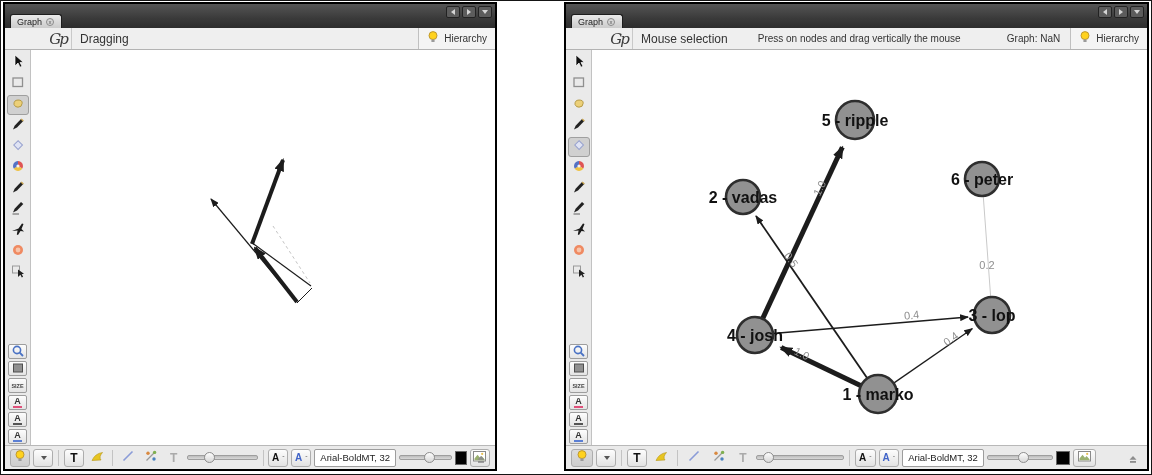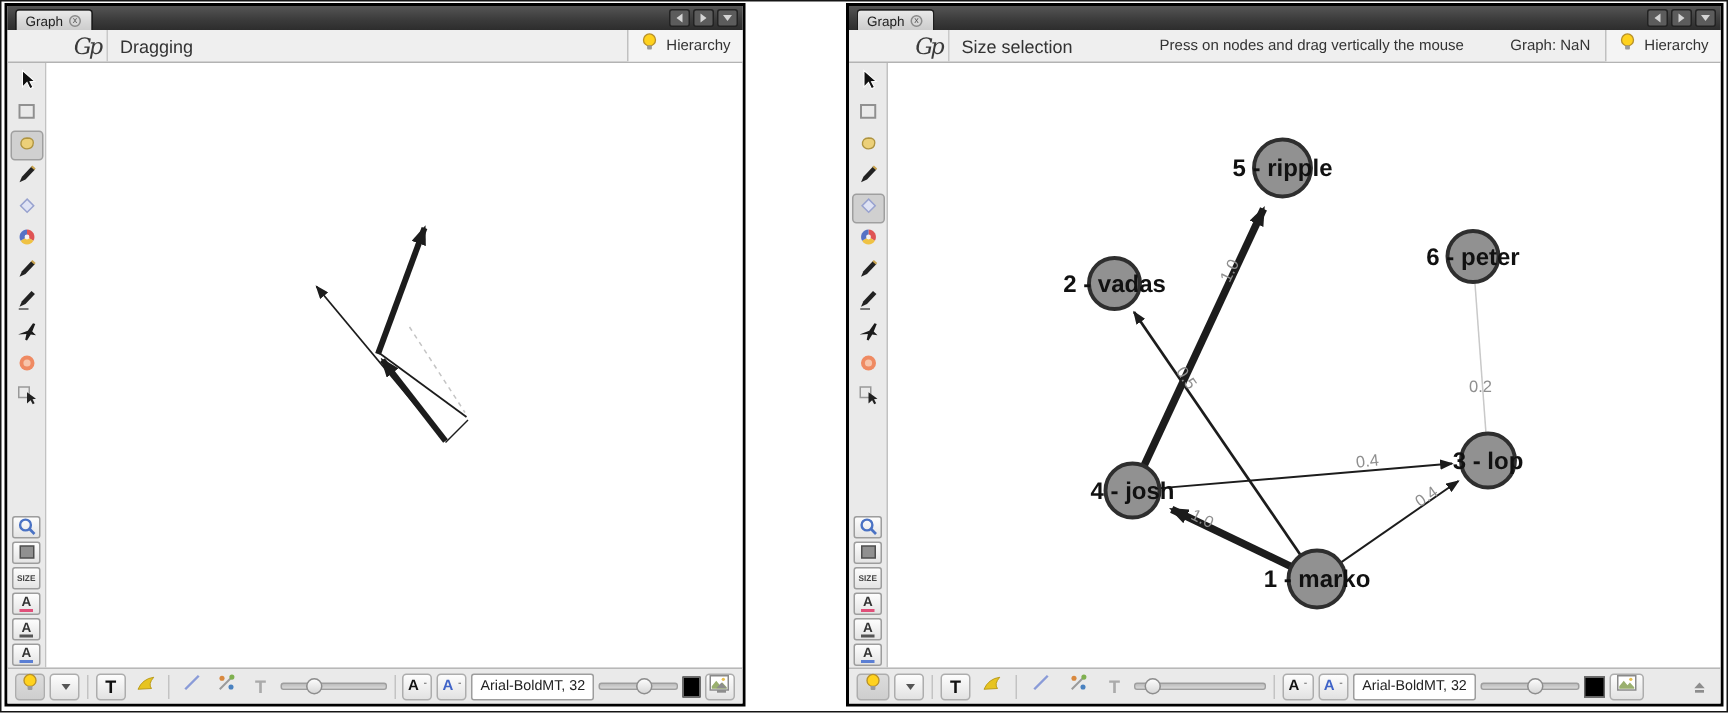--- a/index.html
+++ b/index.html
@@ -4,21 +4,21 @@
 <style>
   html,body{margin:0;padding:0;background:#fff;width:1152px;height:475px;overflow:hidden;
     font-family:"Liberation Sans","DejaVu Sans",sans-serif;-webkit-font-smoothing:antialiased;}
   #frame{position:absolute;inset:0;border:1px solid #151515;box-sizing:border-box;}
   .window{position:absolute;border:2px solid #000;background:#fff;box-sizing:border-box;
     display:flex;flex-direction:column;}
   #win-left{left:3px;top:2px;width:494px;height:469px;}
   #win-right{left:564px;top:2px;width:585px;height:469px;}
 
   
-  .tabbar{height:16px;background:linear-gradient(#555 0%,#3a3a3a 60%,#2d2d2d 100%);
+  .tabbar{height:24px;background:linear-gradient(#555 0%,#3a3a3a 60%,#2d2d2d 100%);
     display:flex;align-items:flex-end;position:relative;flex:0 0 auto;}
   .tab{background:linear-gradient(#e9e9e9,#cccccc);border:1px solid #1d1d1d;border-bottom:none;
     border-radius:3px 3px 0 0;height:13px;margin-left:5px;padding:0 7px 0 6px;display:flex;
     align-items:center;gap:4px;font-size:9px;color:#222;}
   .tab-close{width:8px;height:8px;border-radius:50%;border:1px solid #8a8a8a;background:#d8d8d8;
     font-size:6px;line-height:7px;text-align:center;color:#555;box-sizing:border-box;}
   .tabctrls{position:absolute;right:3px;top:2px;display:flex;gap:2px;}
   .tabctrl{width:12px;height:10px;background:#5c5c5c;border:1px solid #222;border-radius:2px;
     display:flex;align-items:center;justify-content:center;}
   .tri{width:0;height:0;}
@@ -26,21 +26,21 @@
   .tri-right{border-top:3px solid transparent;border-bottom:3px solid transparent;border-left:4px solid #d5d5d5;}
   .tri-down{border-left:3px solid transparent;border-right:3px solid transparent;border-top:4px solid #d5d5d5;}
 
   
   .header{height:21px;background:#efefef;border-bottom:1px solid #b3b3b3;display:flex;
     align-items:center;flex:0 0 auto;}
   .logo{width:26px;align-self:stretch;display:flex;align-items:center;justify-content:center;
     font-family:"DejaVu Serif","Liberation Serif",serif;font-style:italic;font-size:15px;
     color:#3a3a3a;letter-spacing:-2px;border-right:1px solid #c9c9c9;padding-left:40px;}
   .status{font-size:12px;color:#333;margin-left:8px;white-space:nowrap;}
-  .hint{font-size:10px;color:#333;margin-left:58px;white-space:nowrap;}
+  .hint{font-size:10px;color:#333;margin-left:30px;white-space:nowrap;}
   .spacer{flex:1;}
   .sizeind{font-size:10px;color:#333;margin-right:10px;white-space:nowrap;}
   .hiergrp{border-left:1px solid #c0c0c0;align-self:stretch;display:flex;align-items:center;
     gap:4px;padding:0 8px 0 7px;background:#f4f4f4;}
   .hiertxt{font-size:10px;color:#333;}
 
   
   .body{flex:1;display:flex;min-height:0;position:relative;}
   .toolcol{width:26px;background:#eaeaea;border-right:1px solid #c2c2c2;display:flex;
     flex-direction:column;align-items:center;padding-top:3px;box-sizing:border-box;}
@@ -314,21 +314,21 @@
       <div class="tabctrl">
           <span class="tri tri-right"></span>
         </div>
       <div class="tabctrl">
           <span class="tri tri-down"></span>
         </div>
     </div>
   </div>
   <div class="header">
     <div class="logo">Gp</div>
-    <span class="status">Size selection</span>
+    <span class="status">Mouse selection</span>
     <span class="hint">Press on nodes and drag vertically the mouse</span>
     <span class="spacer"></span>
     <span class="sizeind">Graph: NaN</span>
     <div class="hiergrp">
       <span class="ic"><svg width="14" height="14">
             <circle cx="7" cy="5.6" r="4" fill="#ffd21e" stroke="#b8912a" stroke-width="0.9"></circle>
             <rect x="5.4" y="9.4" width="3.2" height="2.6" rx="0.6" fill="#9a9a9a"></rect>
           </svg></span>
       <span class="hiertxt">Hierarchy</span>
     </div>

